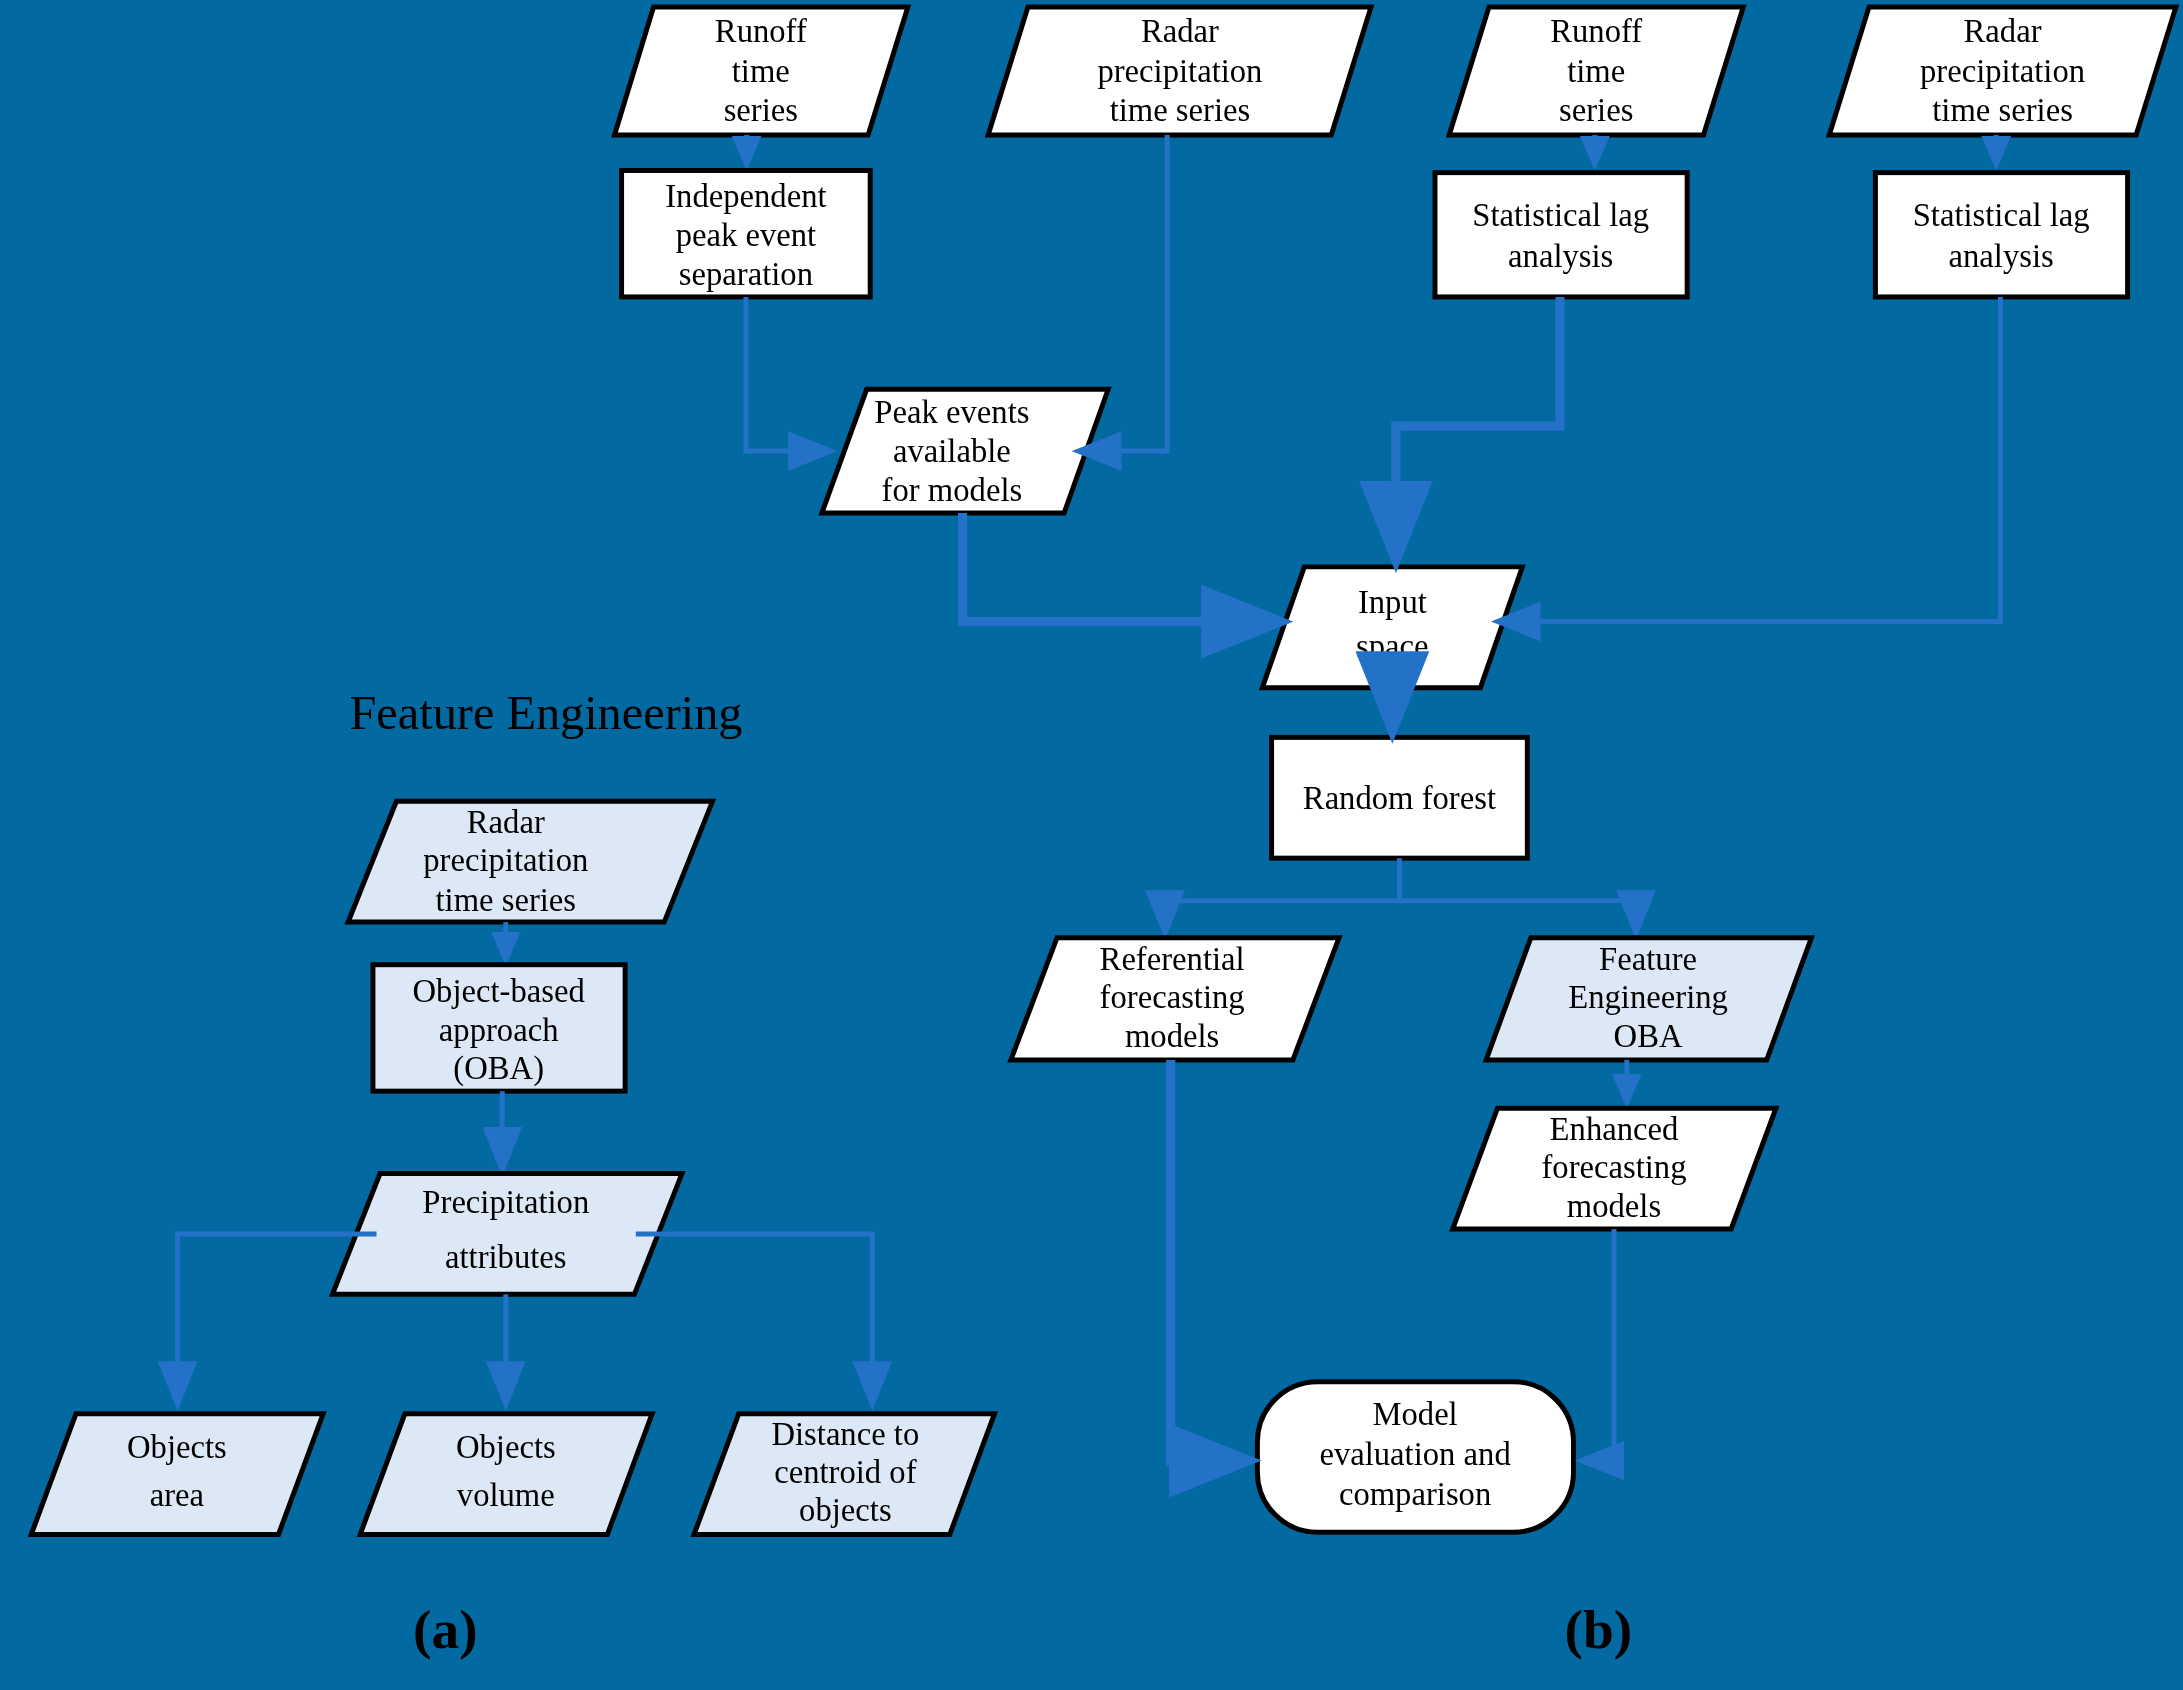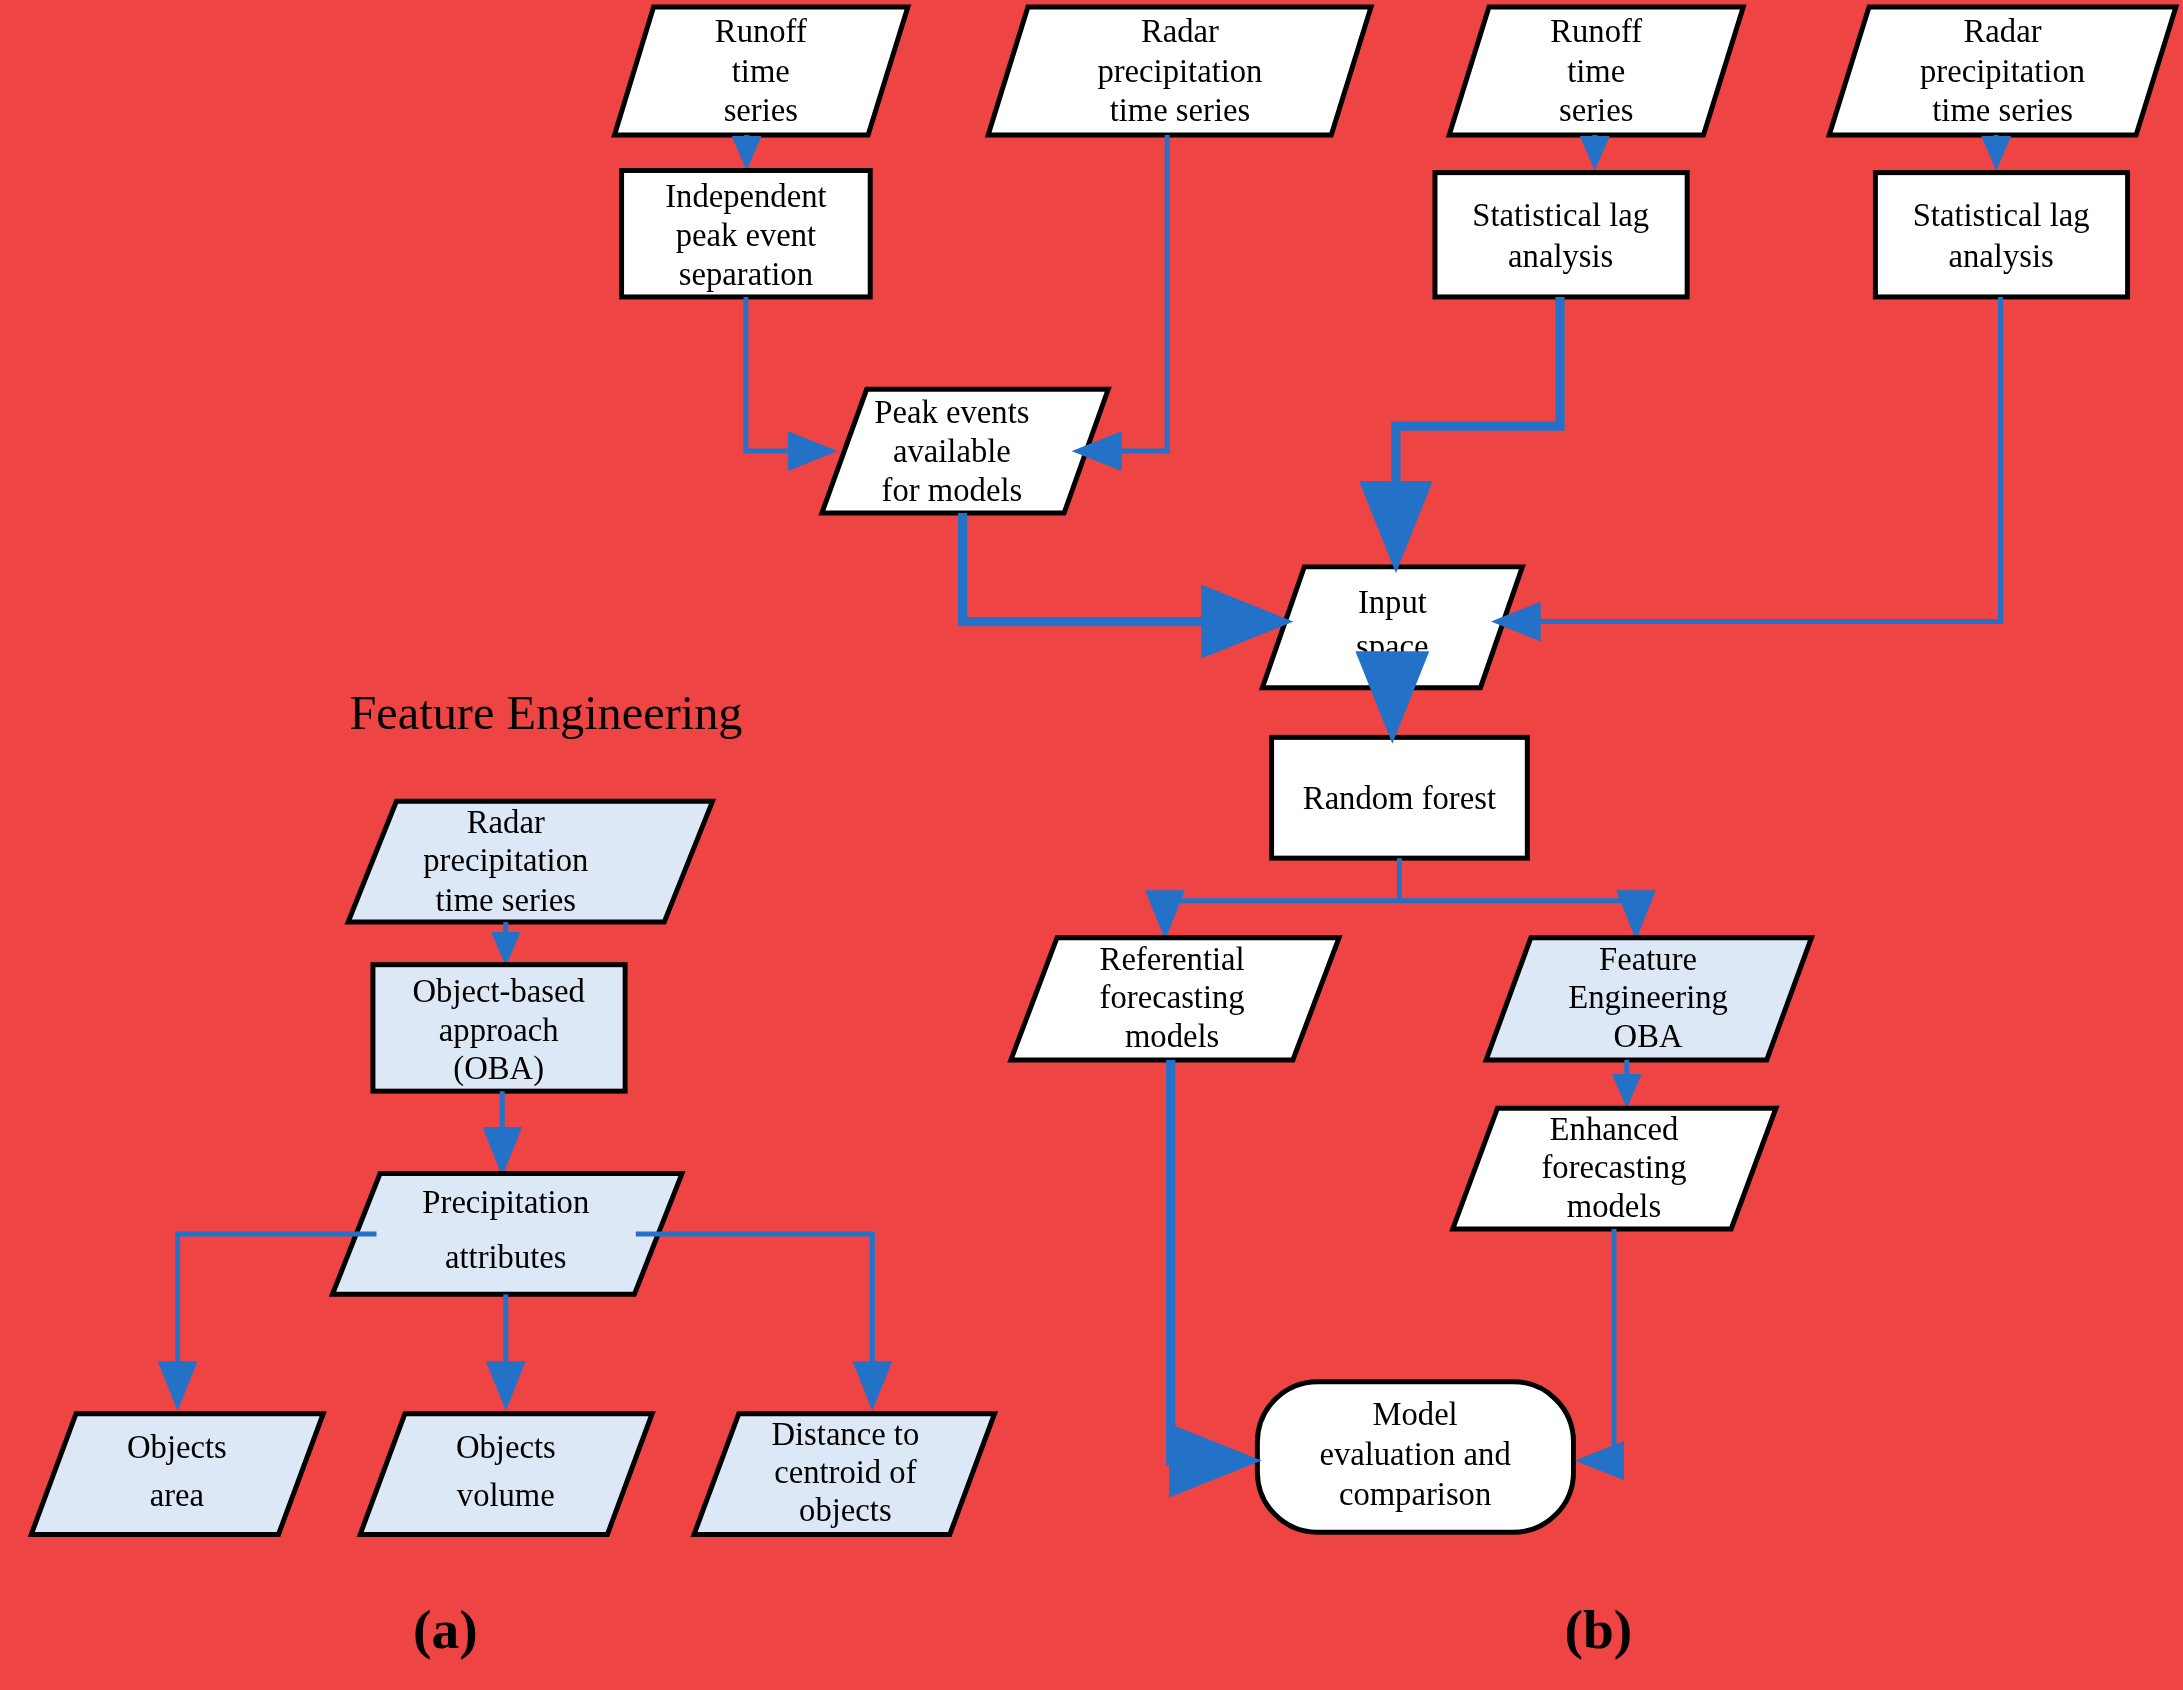--- a/index.html
+++ b/index.html
@@ -1,18 +1,18 @@
 <!DOCTYPE html>
 <html style="font-size:11.4px"><head>
 <meta charset="utf-8">
 <style>
   html,body{margin:0;padding:0;background:#ffffff;}
   body{width:2183px;height:1690px;overflow:hidden;
        font-family:"Liberation Serif","DejaVu Serif",serif;}
-  #stage{position:relative;width:2183px;height:1690px;background:#ef4444;}
+  #stage{position:relative;width:2183px;height:1690px;background:#0369a1;}
   svg.flow{position:absolute;left:0;top:0;width:2183px;height:1690px;}
   .nodeText{font-family:"Liberation Serif","DejaVu Serif",serif;
             font-size:46px;fill:#000;text-anchor:middle;dominant-baseline:middle;}
   .shape{stroke:#000;stroke-width:7;}
   .shape.white{fill:#ffffff;}
   .shape.blue{fill:#DCE8F5;}
   .conn{stroke:#2471C8;fill:none;}
   .conn.thin{stroke-width:7;}
   .conn.thick{stroke-width:13;}
   .headText{font-family:"Liberation Serif","DejaVu Serif",serif;

